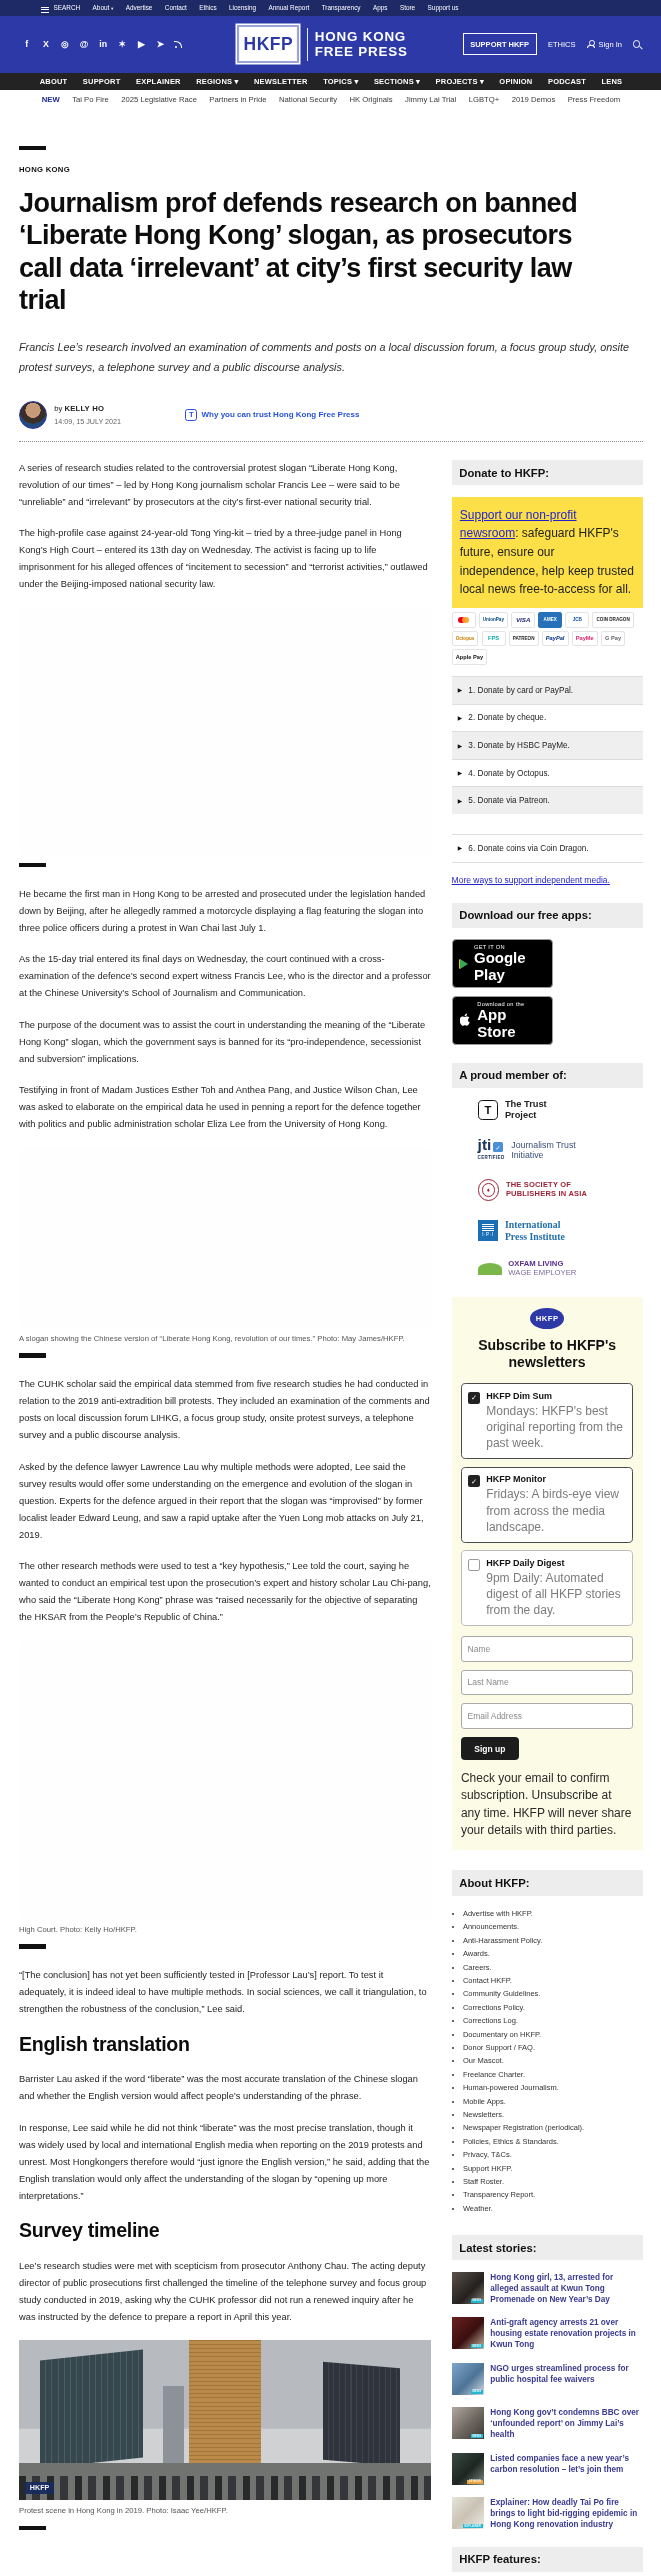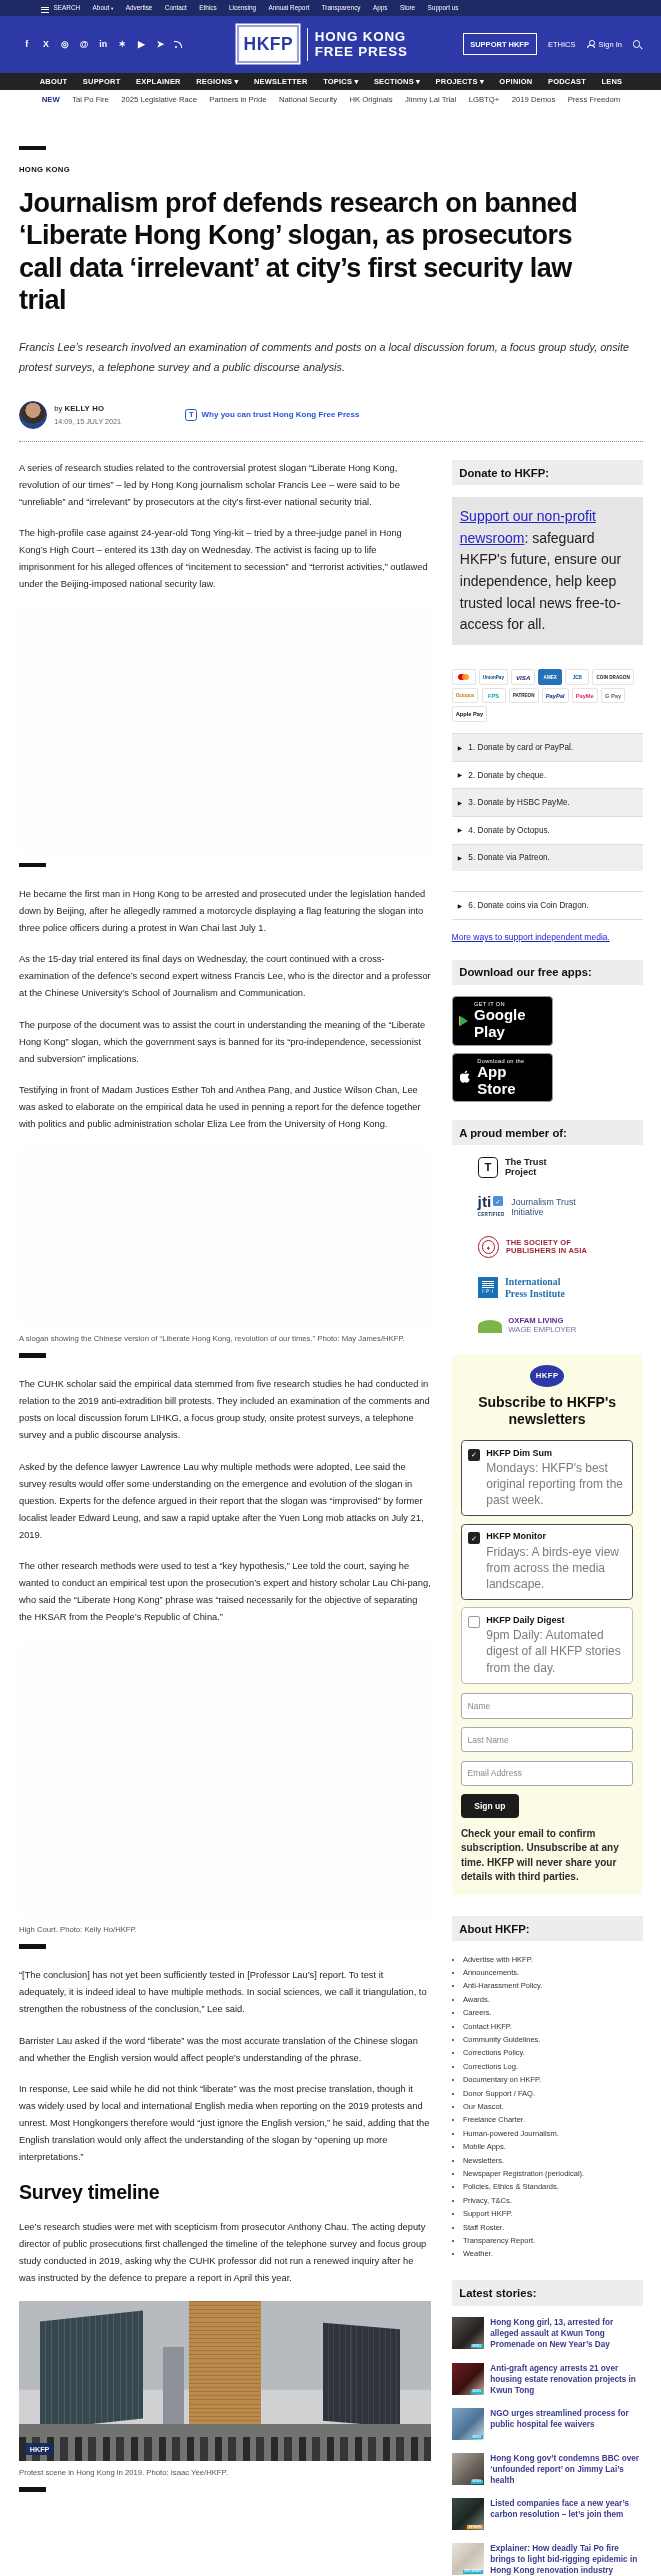--- a/index.html
+++ b/index.html
@@ -93,21 +93,21 @@
   .bld3 { left:144px; width:20.6px; height:77px; background:#8d9298; }
   .bld4 { right:31px; width:77px; height:98px; background:repeating-linear-gradient(90deg,#2f333c 0 4.6px,#3e434e 4.6px 5.7px); transform:skewY(5deg); }
   .street { position:absolute; left:0; right:0; bottom:0; height:37px; background:#70736f; }
   .crowd { position:absolute; left:0; right:0; bottom:0; height:24px;
     background:repeating-linear-gradient(90deg,#1c1c1e 0 7.2px,#70736f 7.2px 13.4px, #2b2b30 13.4px 20.6px, #70736f 20.6px 28px); opacity:.85; }
   .wm { position:absolute; left:6.2px; bottom:6.2px; background:#16295e; color:#fff; font-weight:bold; font-size:7.2px; padding:1.5px 4.6px; opacity:.92; }
 
   
   .sidebar { width:191px; flex:none; }
   .side-head { background:#ededed; font-size:11.3px; font-weight:bold; color:#111; padding:6.7px 7.7px; margin:0 0 11.3px; }
-  .support-box { background:#e5e5e5; padding:9.3px 8.2px; font-size:14px; line-height:1.55; color:#222; margin-bottom:24px; }
+  .support-box { background:#fde047; padding:9.3px 8.2px; font-size:12px; line-height:1.55; color:#222; margin-bottom:4px; }
   .support-box .link { color:#2323cc; text-decoration:underline; cursor:pointer; }
   .payments { display:flex; flex-wrap:wrap; gap:3.1px; margin-bottom:11.3px; }
   .pay { height:15.5px; min-width:24px; background:#fff; border:0.5px solid #e3e3e3; border-radius:2.1px;
     display:flex; align-items:center; justify-content:center; gap:1px; font-size:4.6px; font-weight:bold; padding:0 3.1px; }
   .pay.visa { color:#1a1f71; font-style:italic; font-size:6.2px; }
   .pay.amex { background:#2671b9; color:#fff; border-color:#2671b9; }
   .pay.jcb  { color:#0b4ea2; }
   .pay.unionpay { color:#00447c; }
   .pay.octopus { color:#c77b00; }
   .pay.fps { color:#0aa5a8; font-size:5.7px; }
@@ -163,21 +163,21 @@
   .cb { width:12px; height:12px; border-radius:2.1px; background:#222; color:#fff; flex:none;
     display:flex; align-items:center; justify-content:center; font-size:7.2px; margin-top:1px; }
   .cb.empty { background:#fff; border:0.8px solid #999; }
   .nl-card .c-title { font-size:9px; font-weight:bold; color:#111; margin-bottom:2.1px; }
   .nl-card .c-desc { font-size:12px; color:#7c7c7c; line-height:1.35; }
   .nl input { width:100%; border:0.5px solid #a9a9a9; border-radius:3.1px; background:#fff; padding:6.7px 5.7px;
     font-size:8.5px; color:#444; margin:2.1px 0 6.2px; font-family:"Liberation Sans",sans-serif; }
   .nl input::placeholder { color:#8a8a8a; }
   .signup { background:#1c1c1c; color:#fff; border:none; border-radius:4.1px; padding:6.7px 13.4px;
     font-size:8.5px; font-weight:bold; margin:2.1px 0 9.3px; cursor:pointer; font-family:"Liberation Sans",sans-serif; }
-  .fineprint { font-size:10px; line-height:1.45; color:#2b2b2b; font-weight:bold; }
+  .fineprint { font-size:12px; line-height:1.45; color:#2b2b2b; font-weight:normal; }
 
   
   .about-list { margin:0 0 19.6px; padding-left:11.3px; }
   .about-list li { font-size:7.5px; color:#333; line-height:13.4px; cursor:pointer; }
 
   
   .story { display:flex; gap:6.7px; margin-bottom:12.4px; }
   .thumb { width:32px; height:32px; flex:none; position:relative; }
   .thumb .chip { position:absolute; right:1px; bottom:1px; font-size:2.6px; color:#fff; background:#25b6cf; padding:0.5px 1.5px; font-weight:bold; letter-spacing:0.2px;}
   .thumb .chip.orange { background:#e8a33d; }
@@ -315,20 +315,21 @@
 
       <p>The CUHK scholar said the empirical data stemmed from five research studies he had conducted in relation to the 2019 anti-extradition bill protests. They included an examination of the comments and posts on local discussion forum LIHKG, a focus group study, onsite protest surveys, a telephone survey and a public discourse analysis.</p>
       <p>Asked by the defence lawyer Lawrence Lau why multiple methods were adopted, Lee said the survey results would offer some understanding on the emergence and evolution of the slogan in question. Experts for the defence argued in their report that the slogan was “improvised” by former localist leader Edward Leung, and saw a rapid uptake after the Yuen Long mob attacks on July 21, 2019.</p>
       <p>The other research methods were used to test a “key hypothesis,” Lee told the court, saying he wanted to conduct an empirical test upon the prosecution’s expert and history scholar Lau Chi-pang, who said the “Liberate Hong Kong” phrase was “raised necessarily for the objective of separating the HKSAR from the People’s Republic of China.”</p>
 
       <div class="img-blank" style="height:278px"></div>
       <div class="caption">High Court. Photo: Kelly Ho/HKFP.</div>
       <div class="body-dash"></div>
 
       <p>“[The conclusion] has not yet been sufficiently tested in [Professor Lau’s] report. To test it adequately, it is indeed ideal to have multiple methods. In social sciences, we call it triangulation, to strengthen the robustness of the conclusion,” Lee said.</p>
+      <h2>English translation</h2>
       <p>Barrister Lau asked if the word “liberate” was the most accurate translation of the Chinese slogan and whether the English version would affect people’s understanding of the phrase.</p>
       <p>In response, Lee said while he did not think “liberate” was the most precise translation, though it was widely used by local and international English media when reporting on the 2019 protests and unrest. Most Hongkongers therefore would “just ignore the English version,” he said, adding that the English translation would only affect the understanding of the slogan by “opening up more interpretations.”</p>
       <h2>Survey timeline</h2>
       <p>Lee’s research studies were met with scepticism from prosecutor Anthony Chau. The acting deputy director of public prosecutions first challenged the timeline of the telephone survey and focus group study conducted in 2019, asking why the CUHK professor did not run a renewed inquiry after he was instructed by the defence to prepare a report in April this year.</p>
 
       <div class="photo">
         <div class="bld bld1"></div>
         <div class="bld bld3"></div>
         <div class="bld bld2"></div>
         <div class="bld bld4"></div>
@@ -422,21 +423,21 @@
 
       <div class="side-head" style="margin-top:17.5px">A proud member of:</div>
 
       <div class="members">
         <div class="member">
           <span class="tp-box">T</span>
           <span class="m-name" style="max-width:57px">The Trust Project</span>
         </div>
         <div class="member">
           <span style="text-align:center">
-            <span style="display:flex;align-items:flex-start">
+            <span style="display:flex;align-items:flex-end">
                 <span class="jti-a">jti</span>
                 <span class="jti-check">✓</span>
               </span>
             <span class="jti-cert">CERTIFIED</span>
           </span>
           <span class="m-name jti" style="max-width:67px">Journalism Trust Initiative</span>
         </div>
         <div class="member">
           <span class="sopa-seal">
               <i>♦</i>

